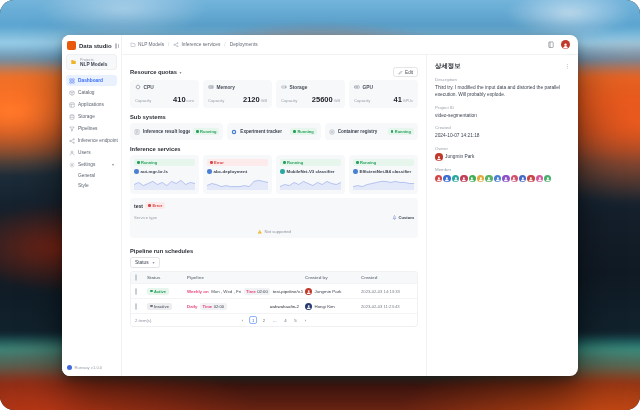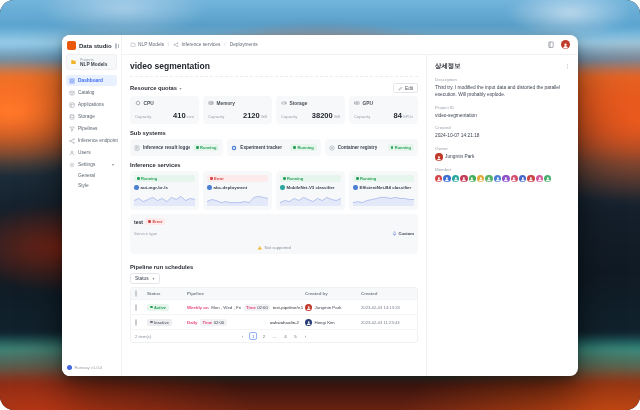--- a/index.html
+++ b/index.html
@@ -274,21 +274,20 @@
           <svg viewBox="0 0 24 24">
               <circle cx="12" cy="9" r="4" fill="#fff"></circle>
               <path d="M4 22c0-4.4 3.6-8 8-8s8 3.6 8 8z" fill="#fff"></path>
             </svg>
         </div>
       </header>
 
       <div class="content-row">
 
         <main class="content">
-          <h1 class="page-title">video segmentation</h1>
 
           <div class="sec-head">
             <span class="sec-title">Resource quotas</span>
             <span class="chev">▾</span>
             <button class="edit-btn">
               <svg viewBox="0 0 24 24">
                   <path d="M4 20l1-4L16 5l3 3L8 19z"></path>
                 </svg>
               <span>Edit</span>
             </button>
@@ -323,35 +322,35 @@
             <div class="quota-card">
               <div class="quota-top">
                   <svg viewBox="0 0 24 24">
                     <rect x="3" y="8" width="18" height="8" rx="2"></rect>
                     <circle cx="17" cy="12" r="1" fill="currentColor"></circle>
                   </svg>
                   <span>Storage</span>
                 </div>
               <div class="quota-bottom">
                   <span class="quota-cap">Capacity</span>
-                  <span class="quota-val"><span>38200</span><span class="quota-unit">GiB</span></span>
+                  <span class="quota-val"><span>25600</span><span class="quota-unit">GiB</span></span>
                 </div>
             </div>
             <div class="quota-card">
               <div class="quota-top">
                   <svg viewBox="0 0 24 24">
                     <rect x="4" y="7" width="17" height="10" rx="2"></rect>
                     <circle cx="12" cy="12" r="3"></circle>
                     <path d="M2 7v10"></path>
                   </svg>
                   <span>GPU</span>
                 </div>
               <div class="quota-bottom">
                   <span class="quota-cap">Capacity</span>
-                  <span class="quota-val"><span>84</span><span class="quota-unit">GPUs</span></span>
+                  <span class="quota-val"><span>41</span><span class="quota-unit">GPUs</span></span>
                 </div>
             </div>
           </div>
 
           <div class="sec-head">
             <span class="sec-title">Sub systems</span>
           </div>
           <div class="sub-row">
             <div class="sub-card">
               <svg viewBox="0 0 24 24" style="stroke:#8a919c;fill:none;stroke-width:1.8">

